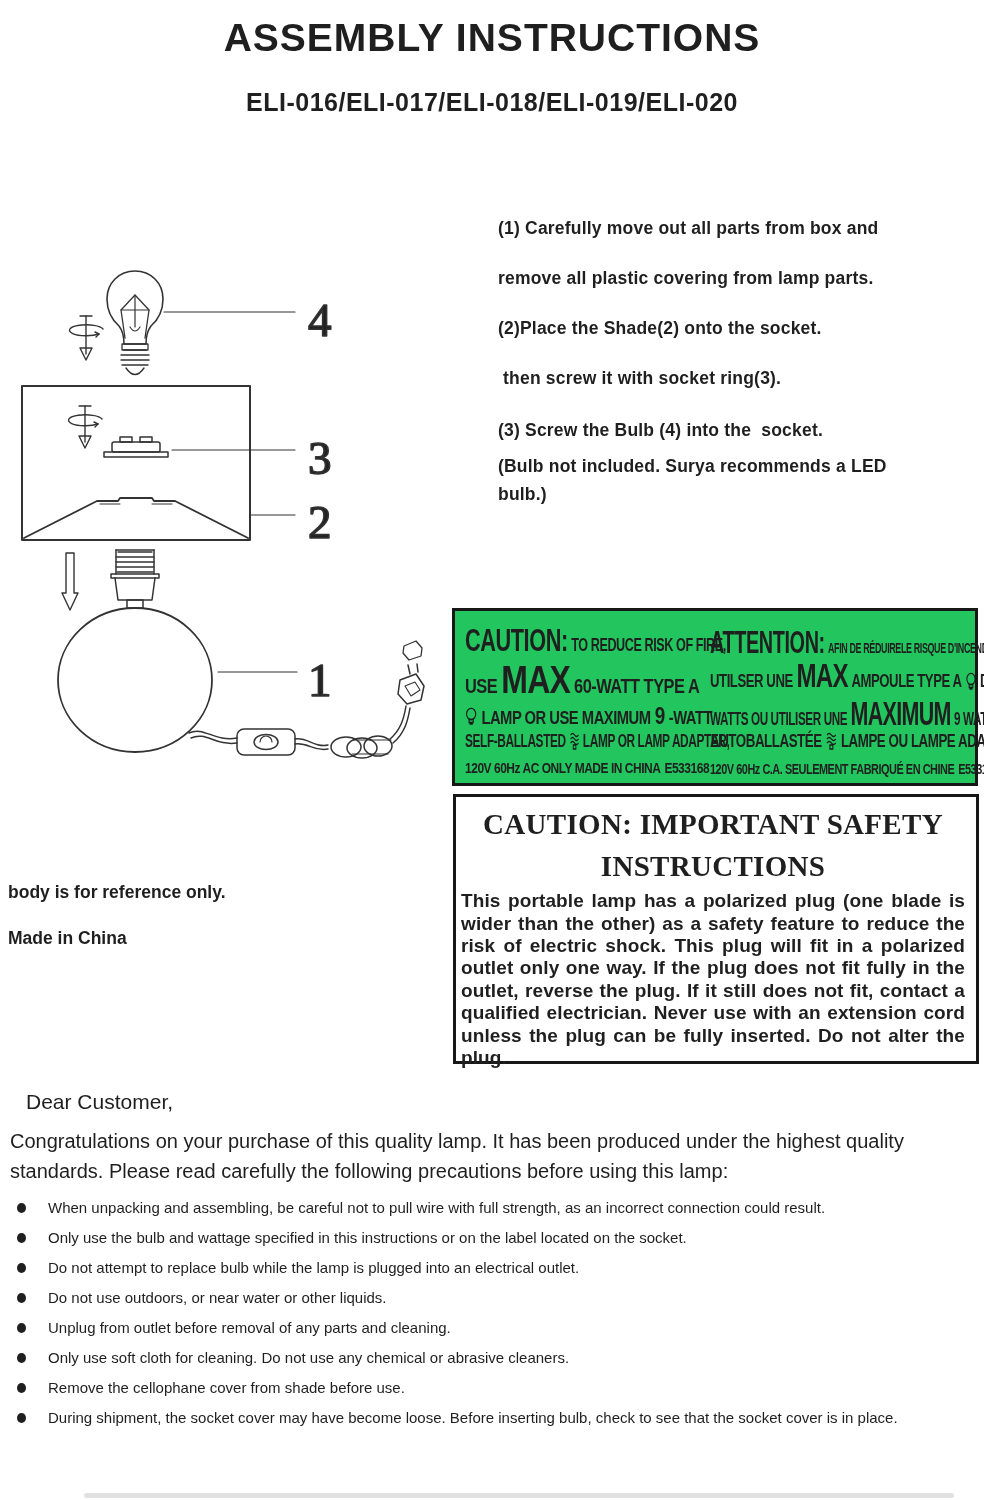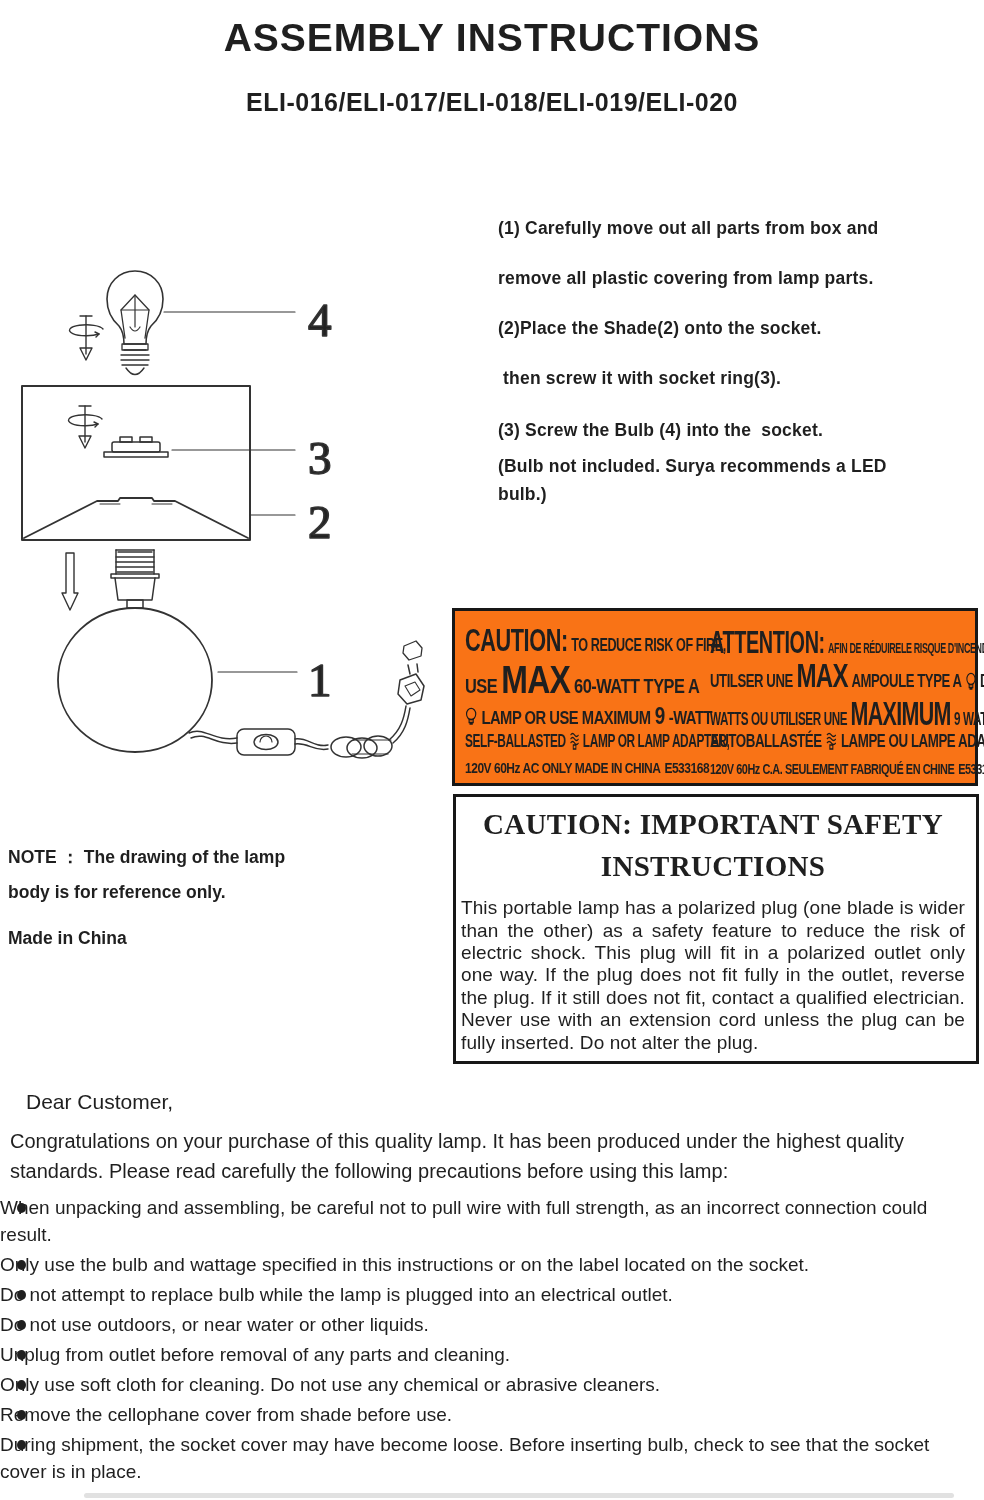--- a/index.html
+++ b/index.html
@@ -26,21 +26,21 @@
   }
   
   .diagram { position:absolute; left:8px; top:248px; }
   .diagram text {
     font-family:"Liberation Serif","DejaVu Serif",serif;
     font-size:47px; fill:#222;
   }
   
   .caution-label {
     position:absolute; left:452px; top:608px; width:526px; height:178px;
-    border:3px solid #171717; background:#f97316;padding-left:16px;
+    border:3px solid #171717; background:#22c55e;padding-left:16px;
   }
   .lbl-col { position:absolute; top:0; height:100%; }
   .lbl-col.en { left:10px;  width:242px; }
   .lbl-col.fr { left:255px; width:266px; }
   .lbl-line {
     position:absolute; left:0; display:flex; align-items:baseline;
     white-space:nowrap; column-gap:5px;
     transform-origin:left center; font-weight:700; letter-spacing:-.6px;
   }
   .lbl-line .ic { align-self:flex-end; margin-bottom:2px; flex:none; }
@@ -55,32 +55,32 @@
   
   .safety-box {
     position:absolute; left:453px; top:794px; width:526px; height:270px;
     border:3px solid #171717; background:#fff; padding:6px 11px 0 5px;
   }
   .safety-title {
     text-align:center; font-family:"Liberation Serif","DejaVu Serif",serif;
     font-weight:700; font-size:29px; line-height:1.45; letter-spacing:.3px;
   }
   .safety-body {
-    margin-top:10px; font-size:19px; font-weight:400; line-height:22.4px;
+    margin-top:3px; font-size:19px; font-weight:700; line-height:22.4px;
     text-align:justify; letter-spacing:.1px;
   }
   
   .note-line { position:absolute; left:8px; font-size:17.5px; font-weight:700; }
   
   .salutation { position:absolute; left:10px; top:1090px; font-size:21px;margin-left:16px; }
   .intro { position:absolute; left:10px; top:1126px; width:952px;
            font-size:20px; line-height:30px; }
   .bullets { position:absolute; left:0; top:1194px; width:968px; list-style:none; }
   .bullets li {
-    position:relative; font-size:19px;
+    position:relative; padding-left:48px; font-size:15px;
     line-height:27px; margin-bottom:3px;
   }
   .bullets li::before {
     content:""; position:absolute; left:17px; top:9px;
     width:9px; height:10px; border-radius:50%; background:#1f1f1f;
   }
   .scan-smudge {
     position:absolute; left:84px; top:1493px; width:870px; height:5px;
     background:#c9c9c9; opacity:.55; border-radius:3px;
   }
@@ -261,21 +261,20 @@
   </div>
 
   <div class="safety-box">
     <div class="safety-title">
       <div>CAUTION: IMPORTANT SAFETY</div>
       <div>INSTRUCTIONS</div>
     </div>
     <p class="safety-body">This portable lamp has a polarized plug (one blade is wider than the other) as a safety feature to reduce the risk of electric shock. This plug will fit in a polarized outlet only one way. If the plug does not fit fully in the outlet, reverse the plug. If it still does not fit, contact a qualified electrician. Never use with an extension cord unless the plug can be fully inserted. Do not alter the plug.</p>
   </div>
 
-  <p class="note-line" style="top:845px">NOTE ： The drawing of the lamp</p>
   <p class="note-line" style="top:882px">body is for reference only.</p>
   <p class="note-line" style="top:928px">Made in China</p>
 
   <p class="salutation">Dear Customer,</p>
   <p class="intro">Congratulations on your purchase of this quality lamp. It has been produced under the highest quality standards. Please read carefully the following precautions before using this lamp:</p>
 
   <ul class="bullets">
     <li>When unpacking and assembling, be careful not to pull wire with full strength, as an incorrect connection could result.</li>
     <li>Only use the bulb and wattage specified in this instructions or on the label located on the socket.</li>
     <li>Do not attempt to replace bulb while the lamp is plugged into an electrical outlet.</li>

